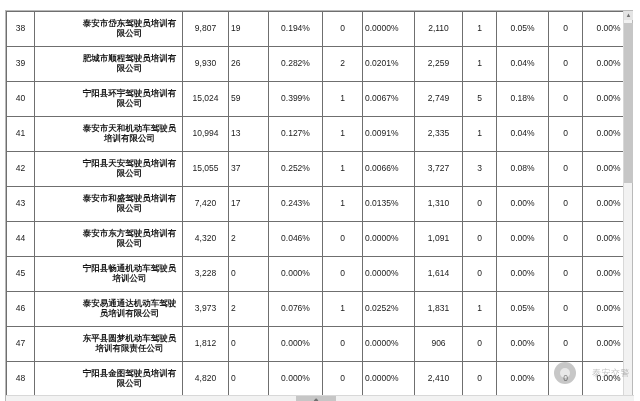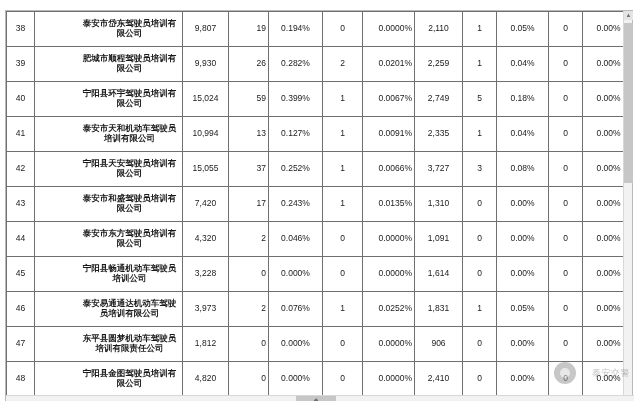--- a/index.html
+++ b/index.html
@@ -108,24 +108,24 @@
     height: 35px;
     line-height: 1.15;
     vertical-align: middle;
     box-sizing: border-box;
     overflow: hidden;
     word-break: break-all;
   }
   td.idx { text-align: center; width: 28px; }
   td.name { text-align: center; width: 148px; font-weight: bold; padding-left: 44px; }
   td.num { text-align: center; width: 46px; margin-left: 26px; }
-  td.cnt { text-align: right; width: 40px; }
+  td.cnt { text-align: left; width: 40px; }
   td.pct { text-align: center; width: 54px; }
   td.zero { text-align: center; width: 40px; }
-  td.rate2 { text-align: right; width: 52px; }
+  td.rate2 { text-align: left; width: 52px; }
   td.val { text-align: center; width: 48px; }
   td.c1 { text-align: center; width: 34px; }
   td.p1 { text-align: center; width: 52px; }
   td.c2 { text-align: center; width: 34px; }
   td.p2 { text-align: center; width: 52px; }
 
   
   #watermark {
     position: absolute;
     right: 14px;

